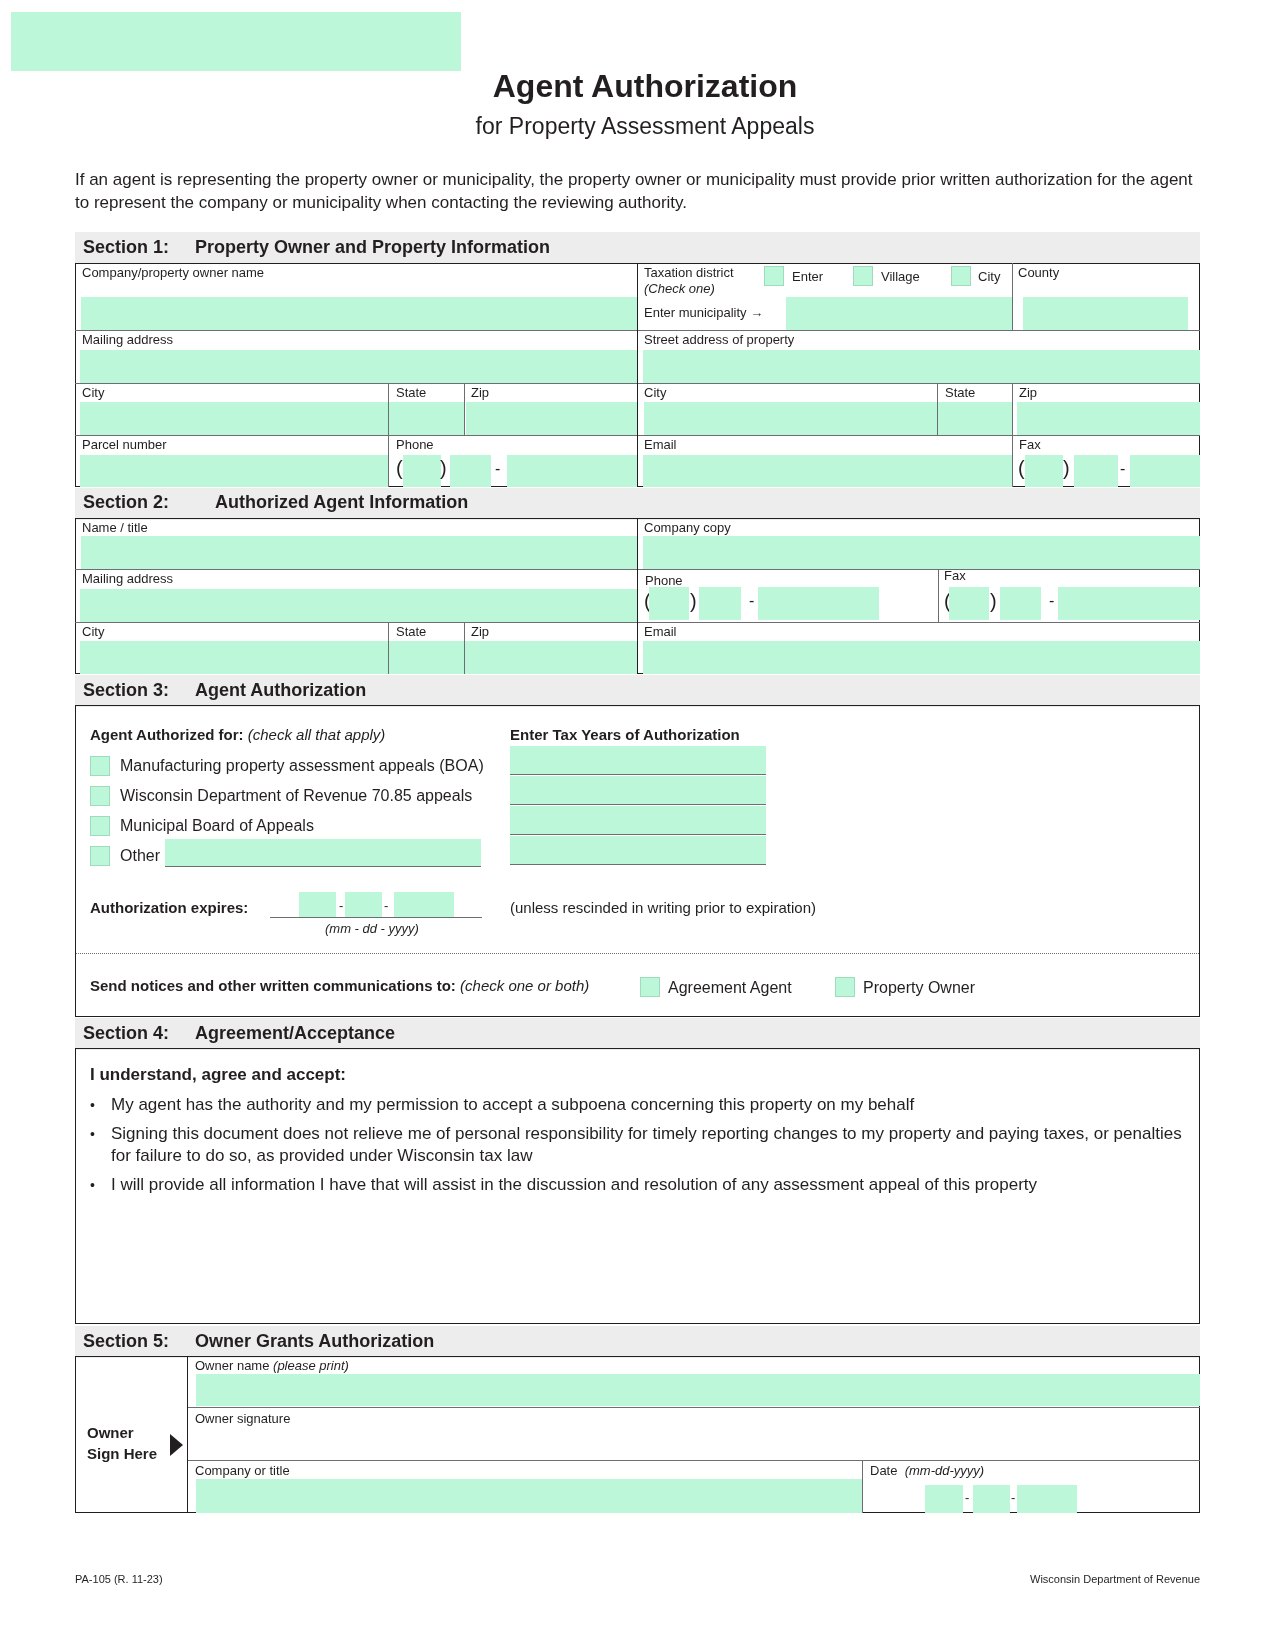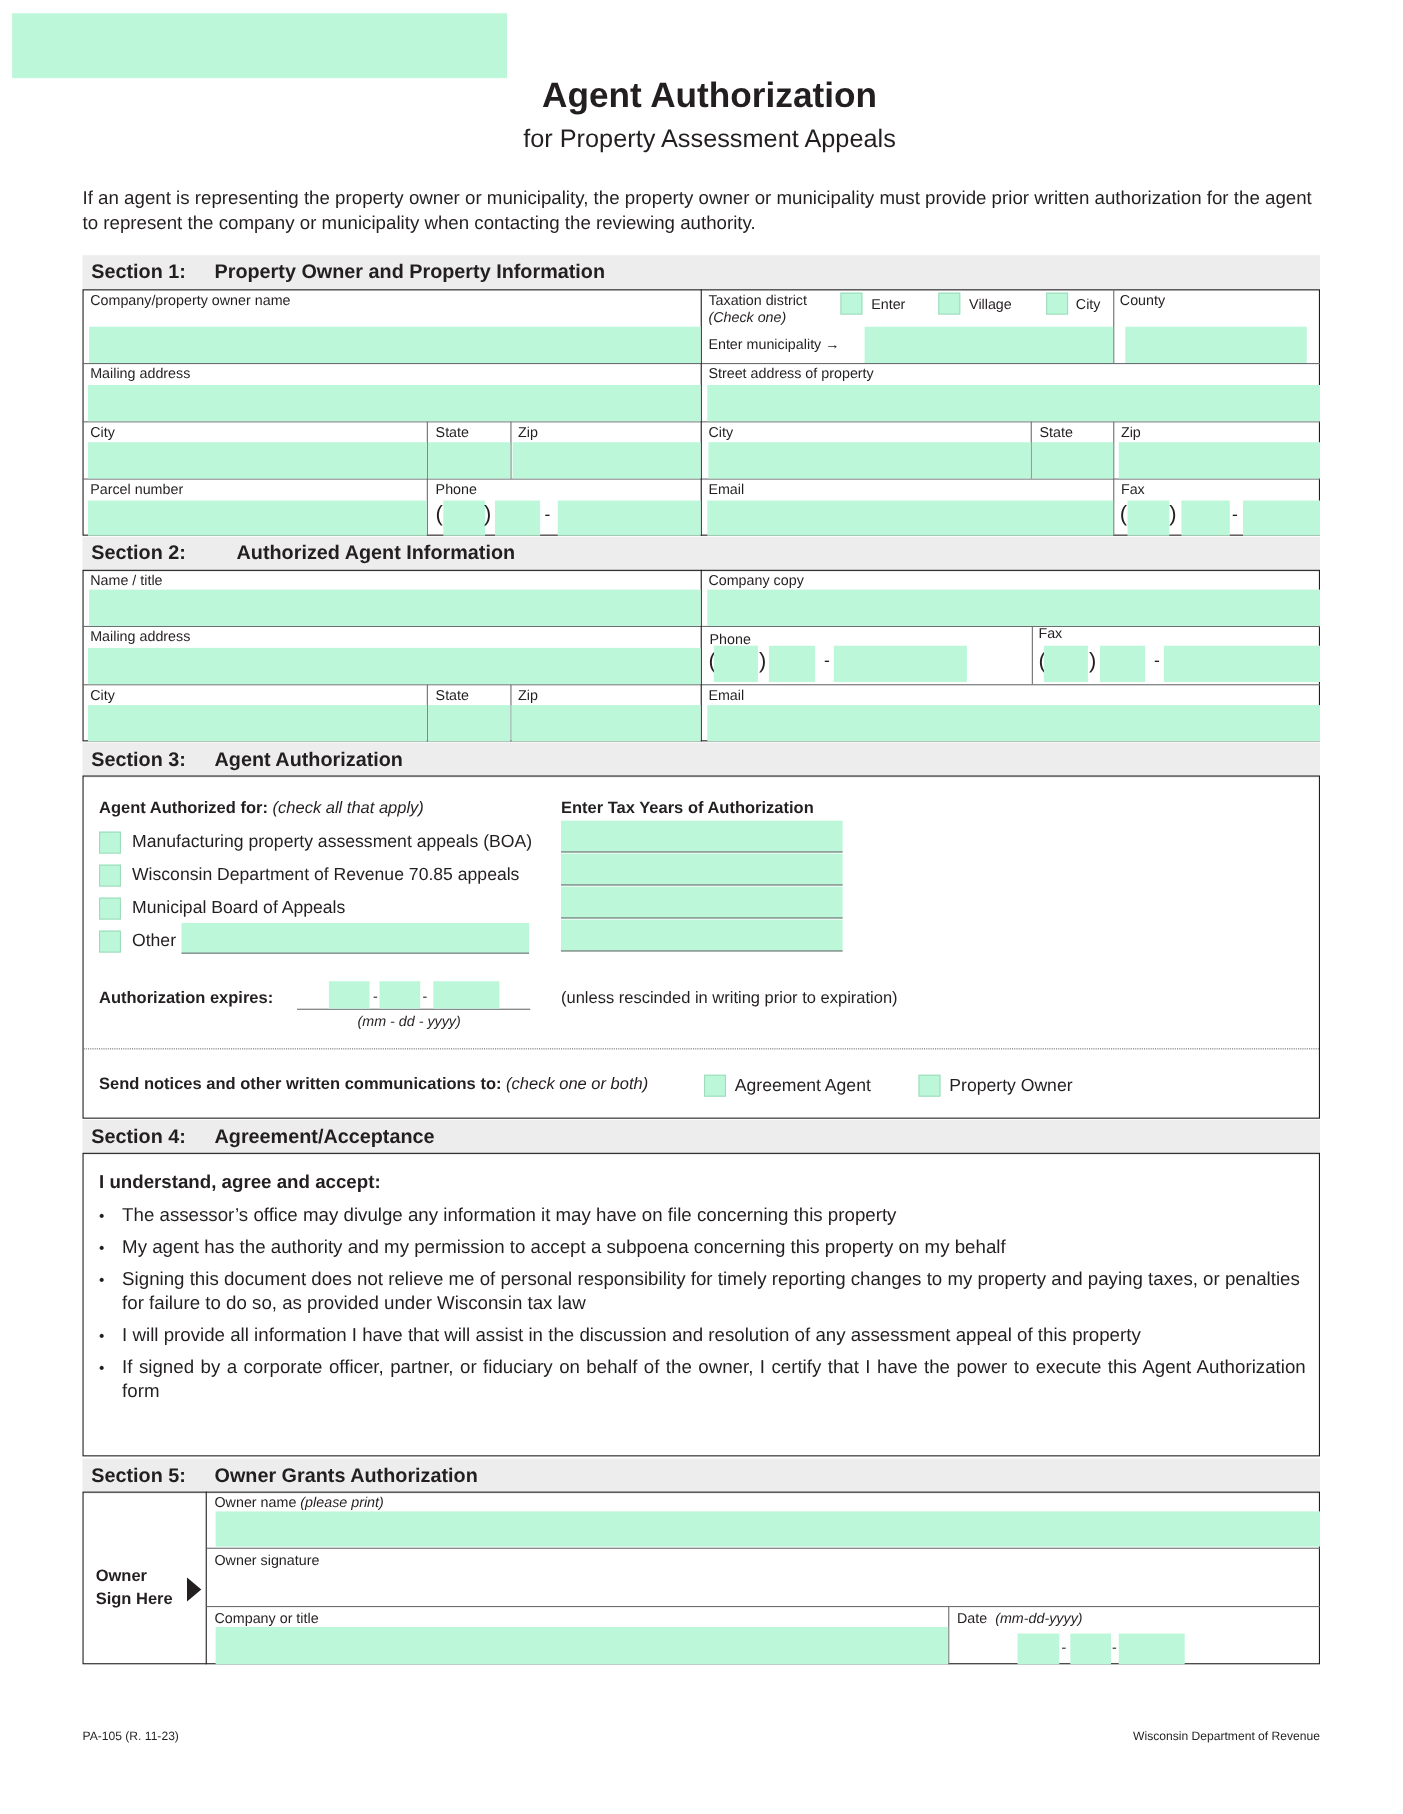--- a/index.html
+++ b/index.html
@@ -181,25 +181,23 @@
 <div class="lbl" style="left:668px;top:979px;font-size:16px;">Agreement Agent</div>
 <div class="cb" style="left:835px;top:977px;"></div>
 <div class="lbl" style="left:863px;top:979px;font-size:16px;">Property Owner</div>
 
 <div class="sec-bar" style="top:1018px;"></div>
 <div class="sec-title" style="left:83px;top:1023px;">Section 4:</div>
 <div class="sec-title" style="left:195px;top:1023px;">Agreement/Acceptance</div>
 <div class="box" style="left:75px;top:1048px;width:1125px;height:276px;"></div>
 <div class="lbl" style="left:90px;top:1065px;font-size:17px;font-weight:bold;">I understand, agree and accept:</div>
 <div class="bullet-list" style="top:1094px;width:1097px;">
-  <div class="bullet">The assessor’s office may divulge any information it may have on file concerning this property</div>
   <div class="bullet">My agent has the authority and my permission to accept a subpoena concerning this property on my behalf</div>
   <div class="bullet">Signing this document does not relieve me of personal responsibility for timely reporting changes to my property and paying taxes, or penalties for failure to do so, as provided under Wisconsin tax law</div>
   <div class="bullet">I will provide all information I have that will assist in the discussion and resolution of any assessment appeal of this property</div>
-  <div class="bullet" style="text-align:justify;">If signed by a corporate officer, partner, or fiduciary on behalf of the owner, I certify that I have the power to execute this Agent Authorization form</div>
 </div>
 
 <div class="sec-bar" style="top:1326px;"></div>
 <div class="sec-title" style="left:83px;top:1331px;">Section 5:</div>
 <div class="sec-title" style="left:195px;top:1331px;">Owner Grants Authorization</div>
 <div class="box" style="left:75px;top:1356px;width:1125px;height:157px;"></div>
 <div class="vline" style="left:187px;top:1356px;height:157px;background:#231f20;"></div>
 <div class="hline" style="left:188px;top:1407px;width:1012px;"></div>
 <div class="hline" style="left:188px;top:1460px;width:1012px;"></div>
 <div class="vline" style="left:862px;top:1460px;height:53px;"></div>

